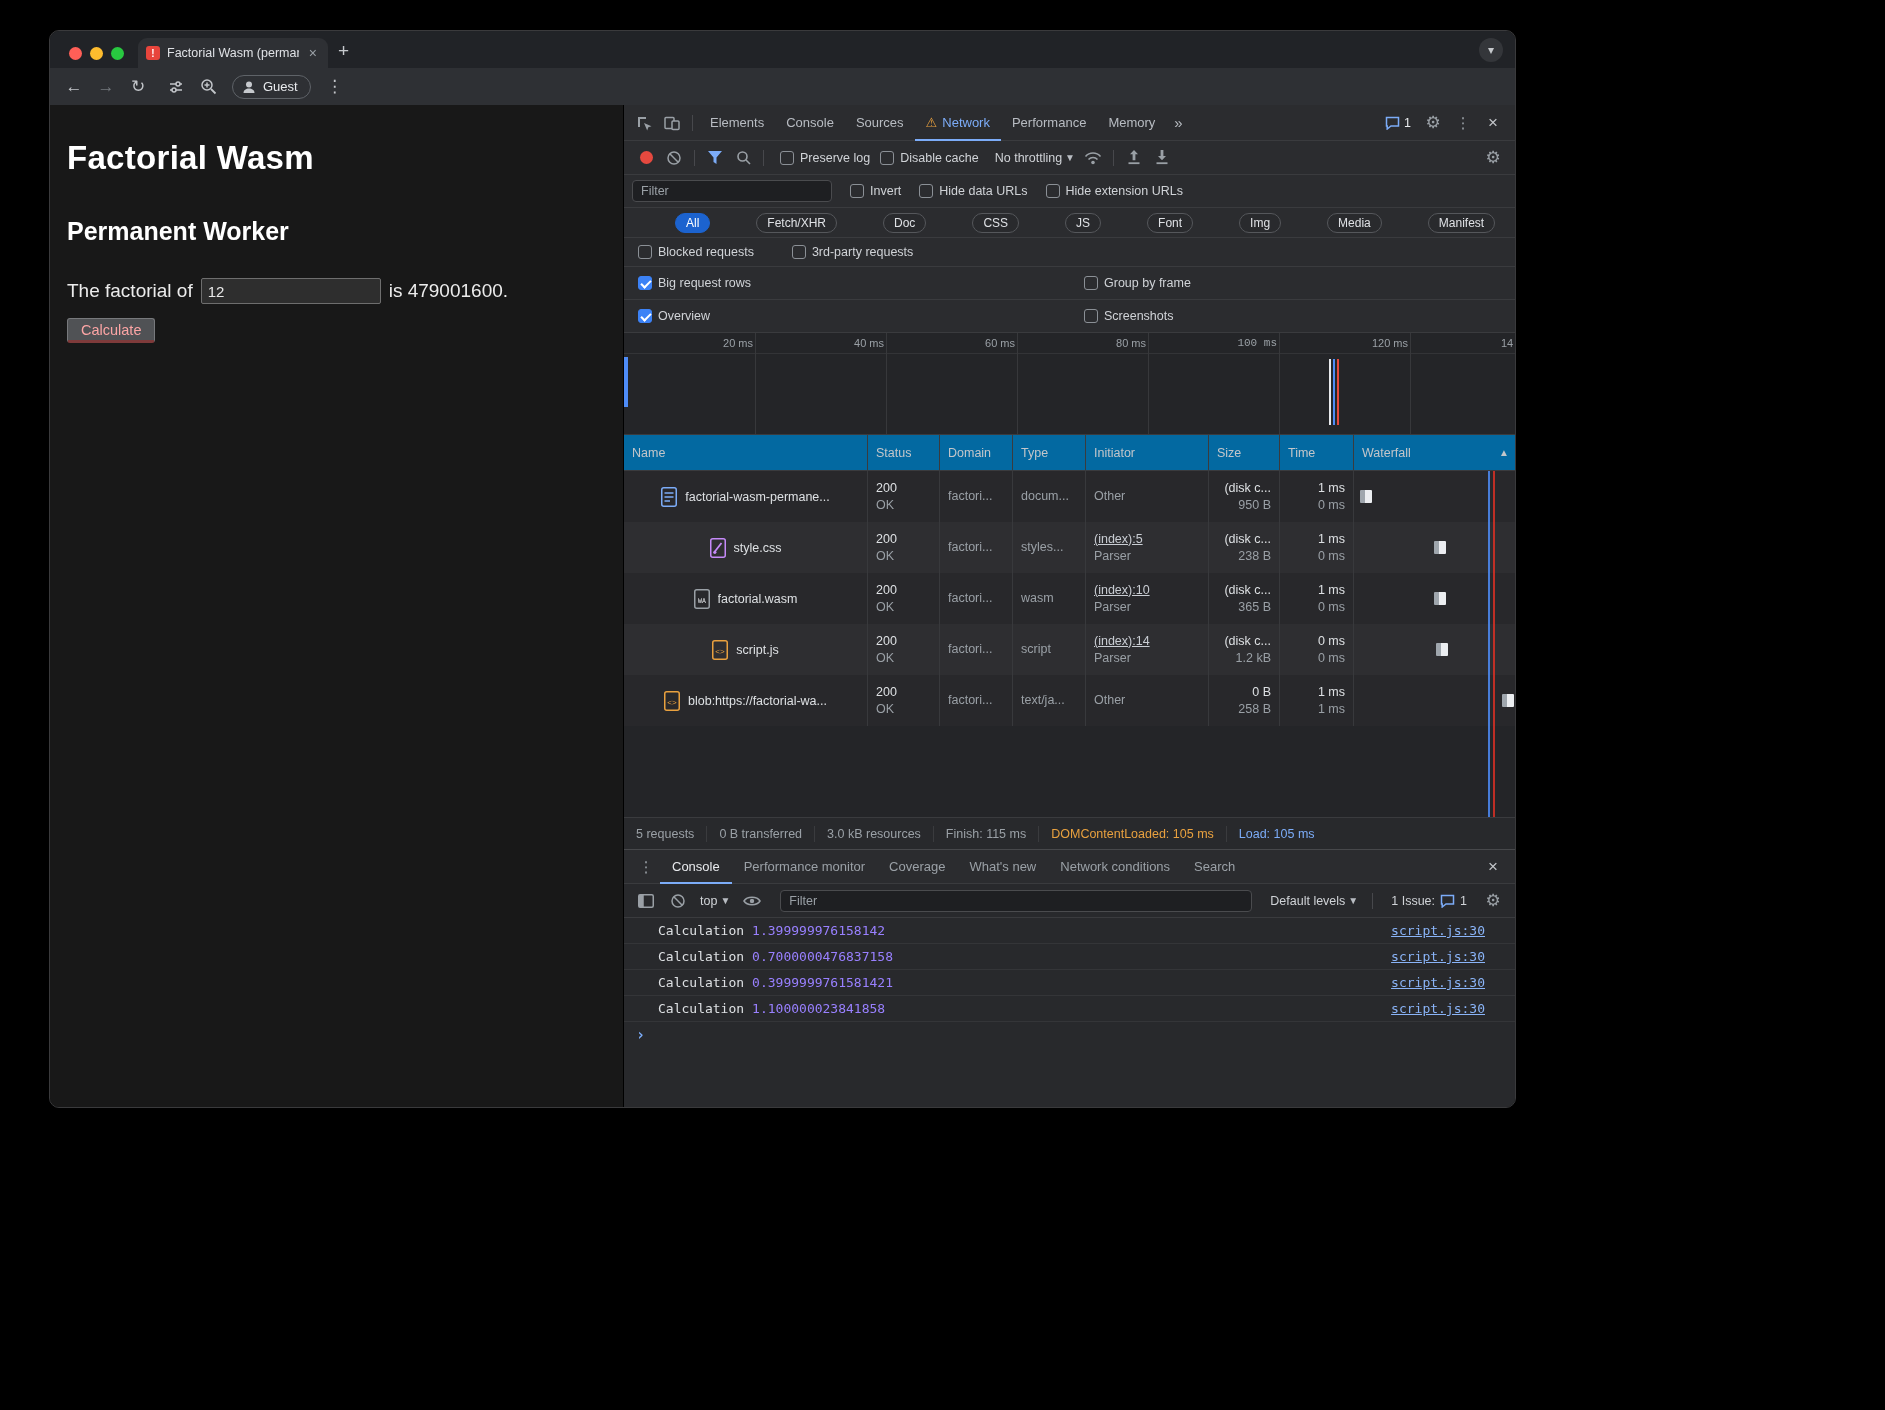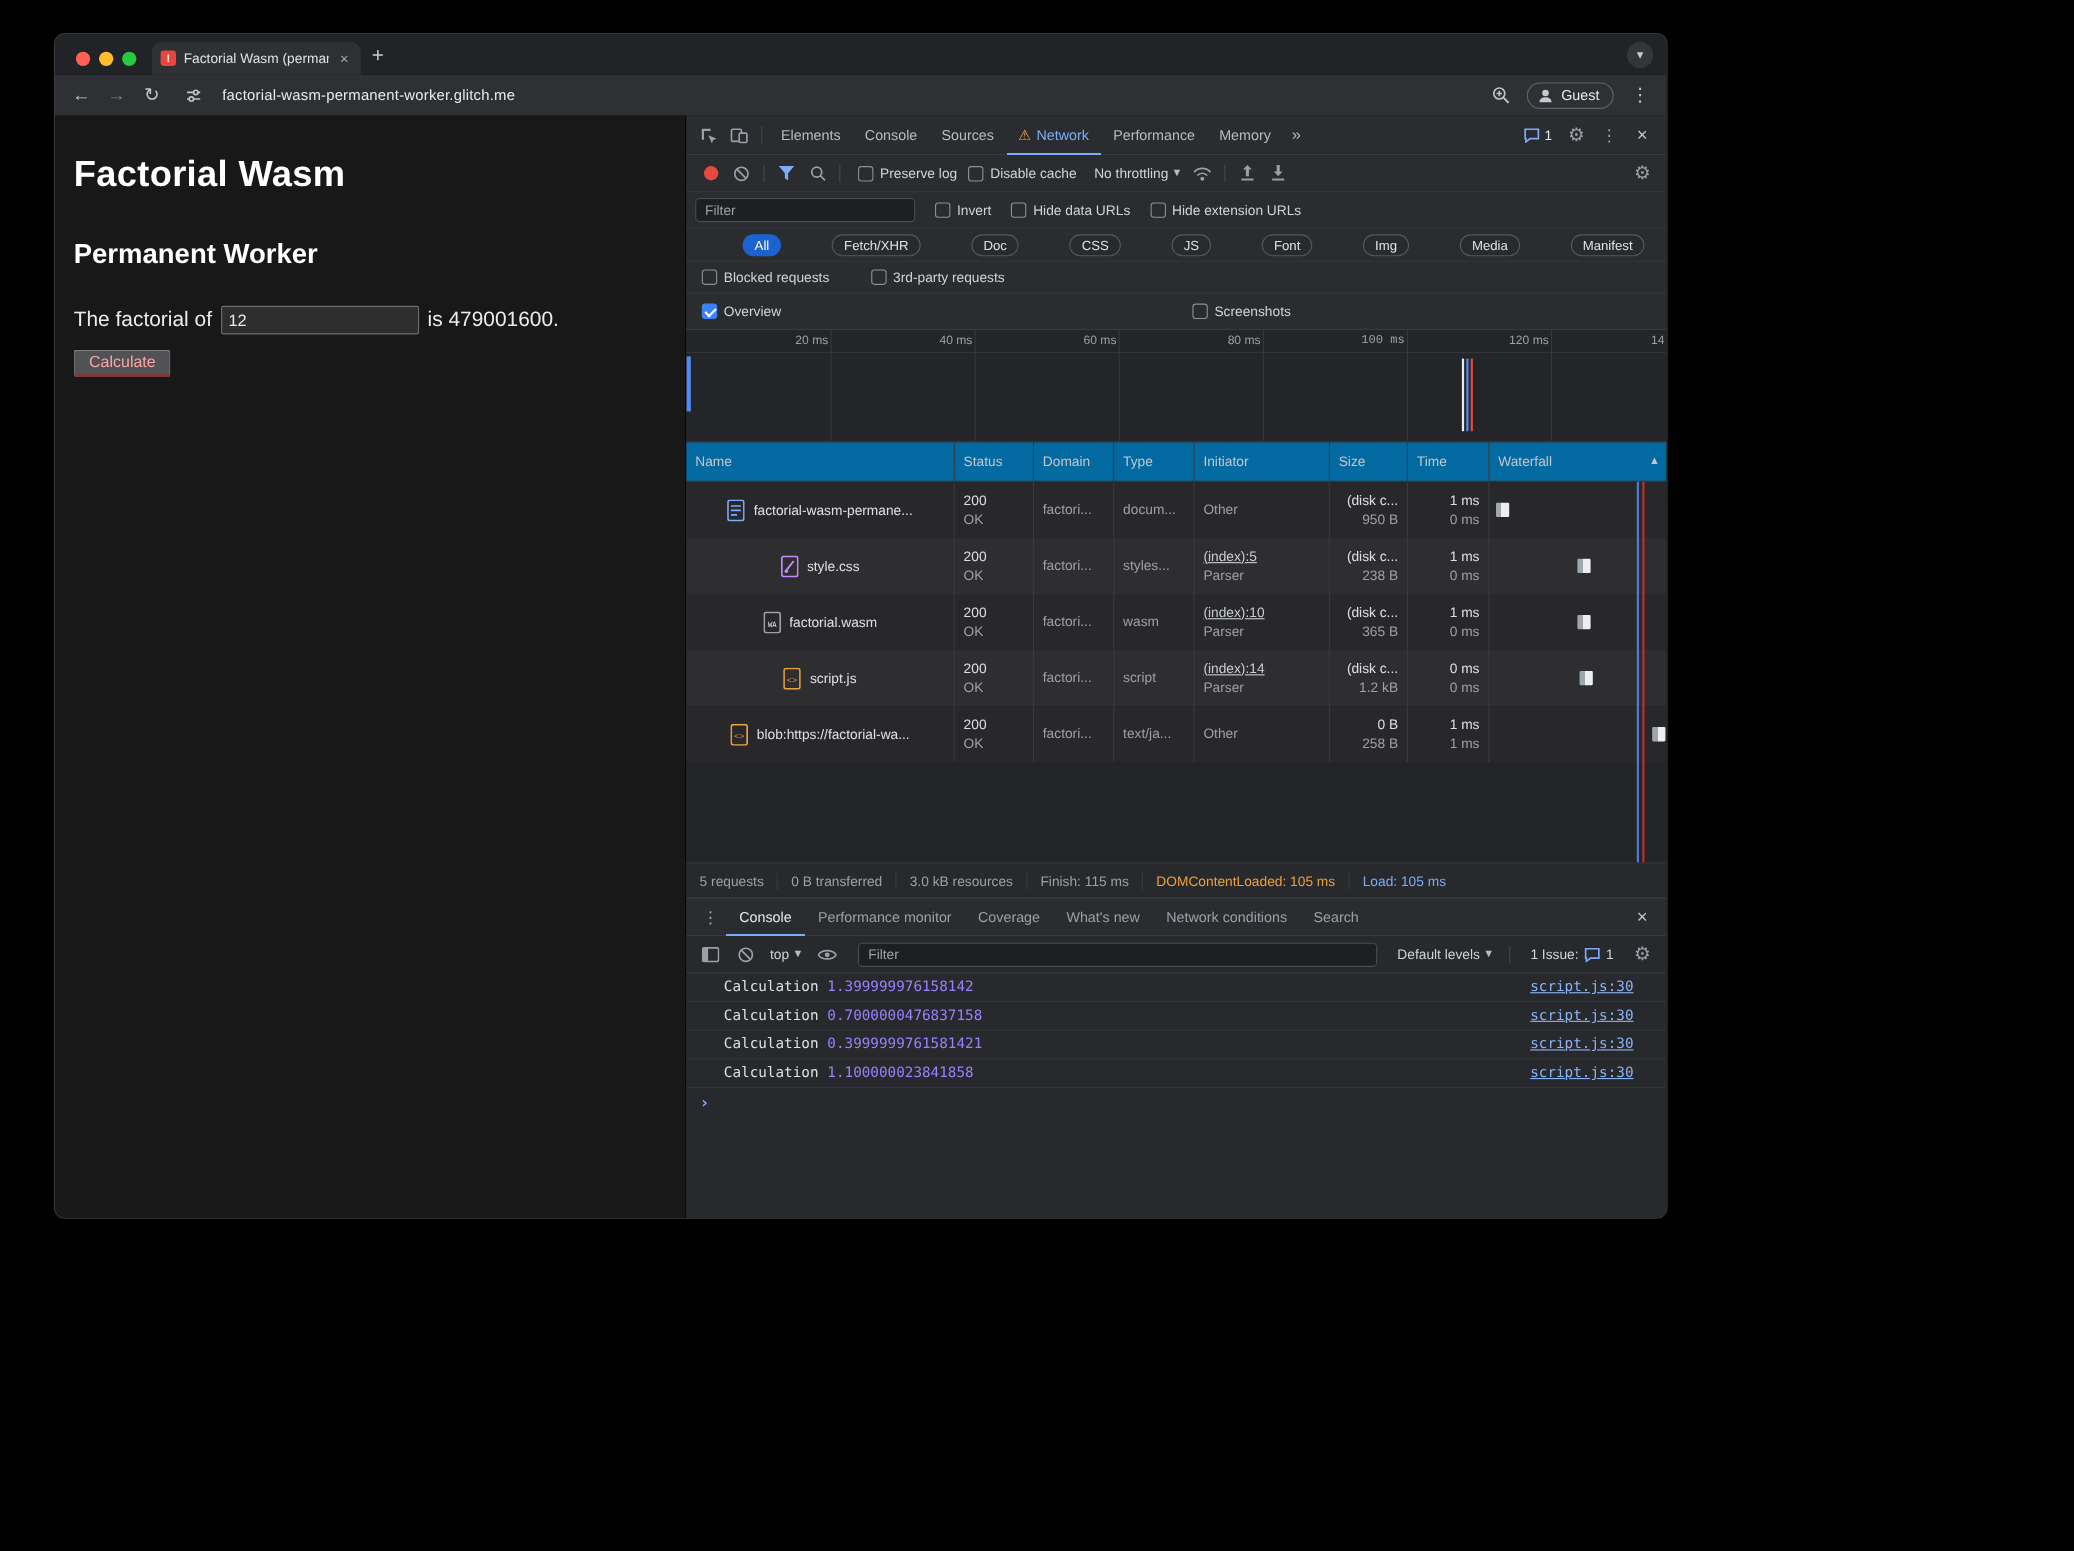--- a/index.html
+++ b/index.html
@@ -174,21 +174,20 @@
     <span class="navbtn dim">→</span>
     <span class="navbtn">↻</span>
     <span class="icnbtn siteinfo">
       <svg width="16" height="16">
           <line x1="2" y1="5" x2="14" y2="5" stroke="#c2c5c9" stroke-width="1.5"></line>
           <circle cx="10" cy="5" r="2" fill="#2e3034" stroke="#c2c5c9" stroke-width="1.5"></circle>
           <line x1="2" y1="11" x2="14" y2="11" stroke="#c2c5c9" stroke-width="1.5"></line>
           <circle cx="6" cy="11" r="2" fill="#2e3034" stroke="#c2c5c9" stroke-width="1.5"></circle>
         </svg>
     </span>
-    <span class="url">factorial-wasm-permanent-worker.glitch.me</span>
     <span class="icnbtn">
       <svg width="17" height="17">
           <circle cx="7" cy="7" r="5" fill="none" stroke="#c2c5c9" stroke-width="1.5"></circle>
           <line x1="4.5" y1="7" x2="9.5" y2="7" stroke="#c2c5c9" stroke-width="1.5"></line>
           <line x1="7" y1="4.5" x2="7" y2="9.5" stroke="#c2c5c9" stroke-width="1.5"></line>
           <line x1="11" y1="11" x2="15.5" y2="15.5" stroke="#c2c5c9" stroke-width="1.8"></line>
         </svg>
     </span>
     <span class="guest">
       <svg width="16" height="16">
@@ -349,20 +348,30 @@
         <label class="cbg">
           <span class="cb"></span>
           <span>Blocked requests</span>
         </label>
         <label class="cbg">
           <span class="cb"></span>
           <span>3rd-party requests</span>
         </label>
       </div>
 
+      <div class="dt-togglerow hair">
+        <label class="cbg">
+          <span class="cb checked"></span>
+          <span>Big request rows</span>
+        </label>
+        <label class="cbg col2">
+          <span class="cb"></span>
+          <span>Group by frame</span>
+        </label>
+      </div>
       <div class="dt-togglerow hair">
         <label class="cbg">
           <span class="cb checked"></span>
           <span>Overview</span>
         </label>
         <label class="cbg col2">
           <span class="cb"></span>
           <span>Screenshots</span>
         </label>
       </div>

